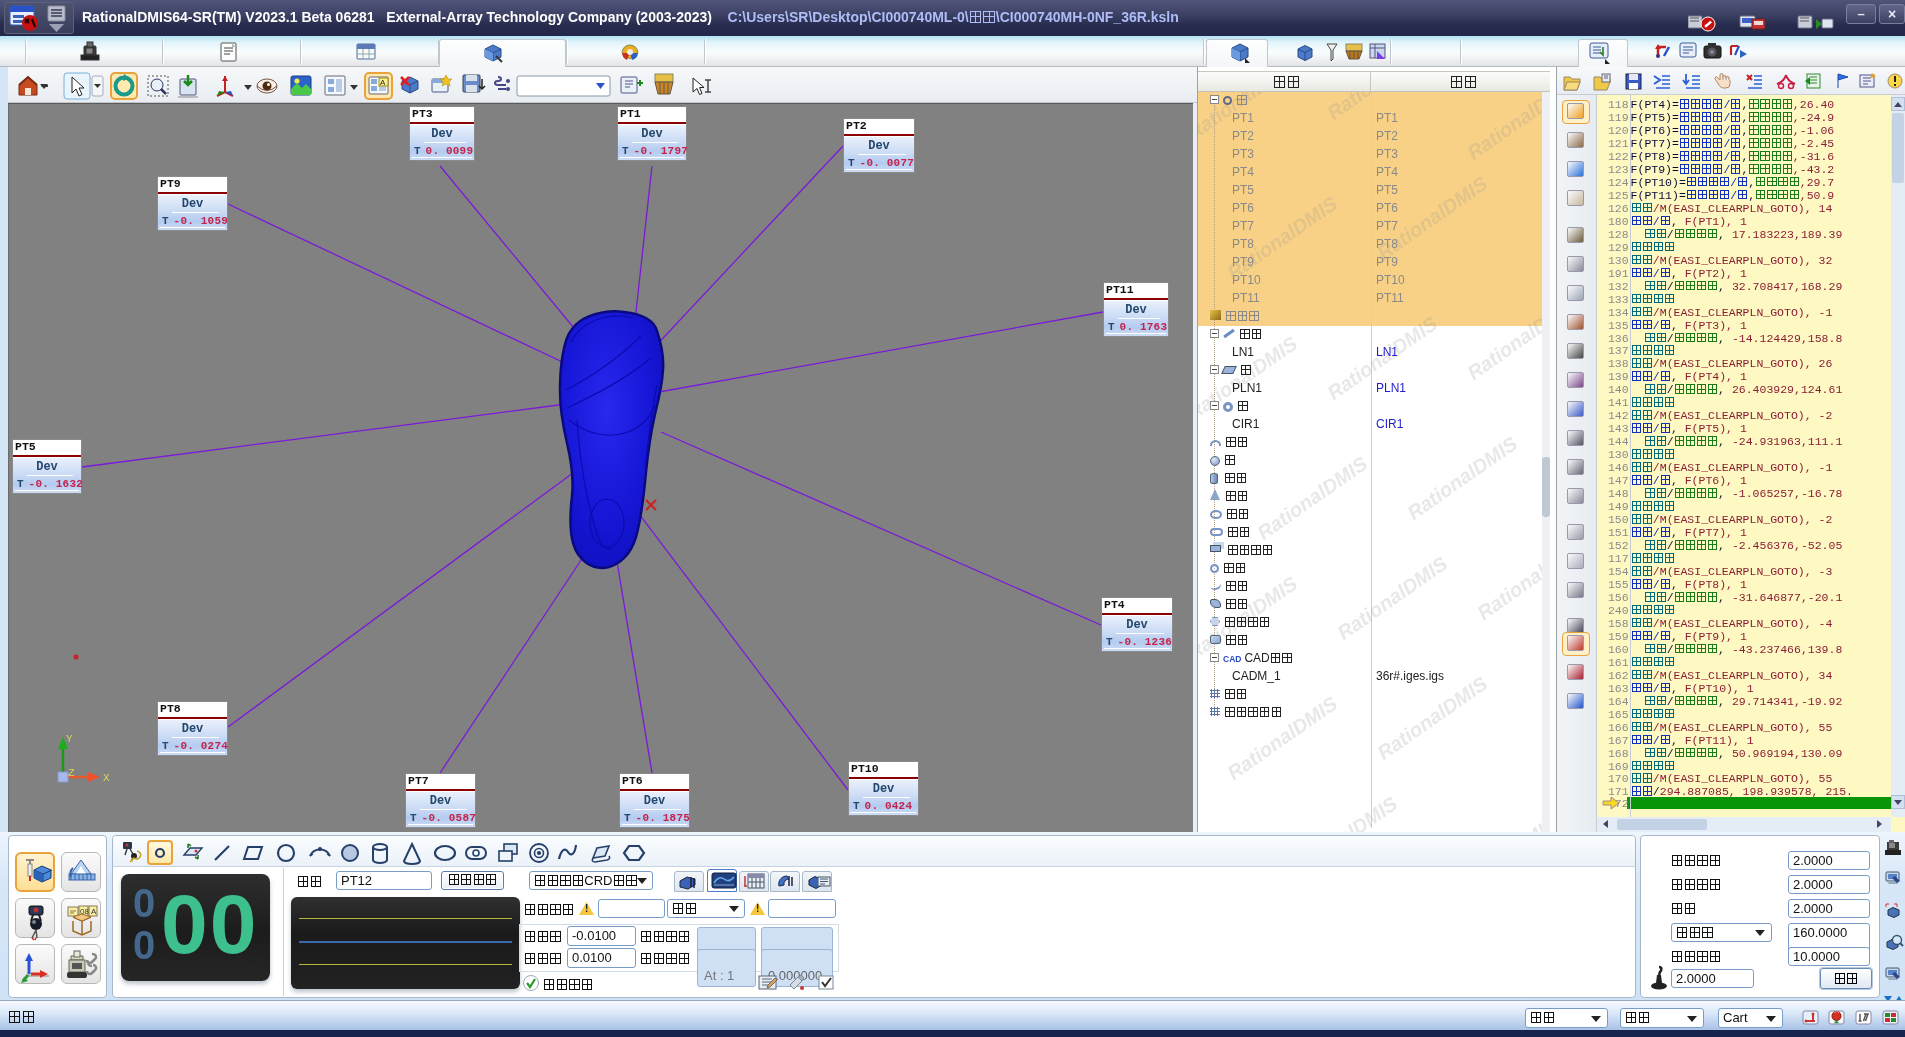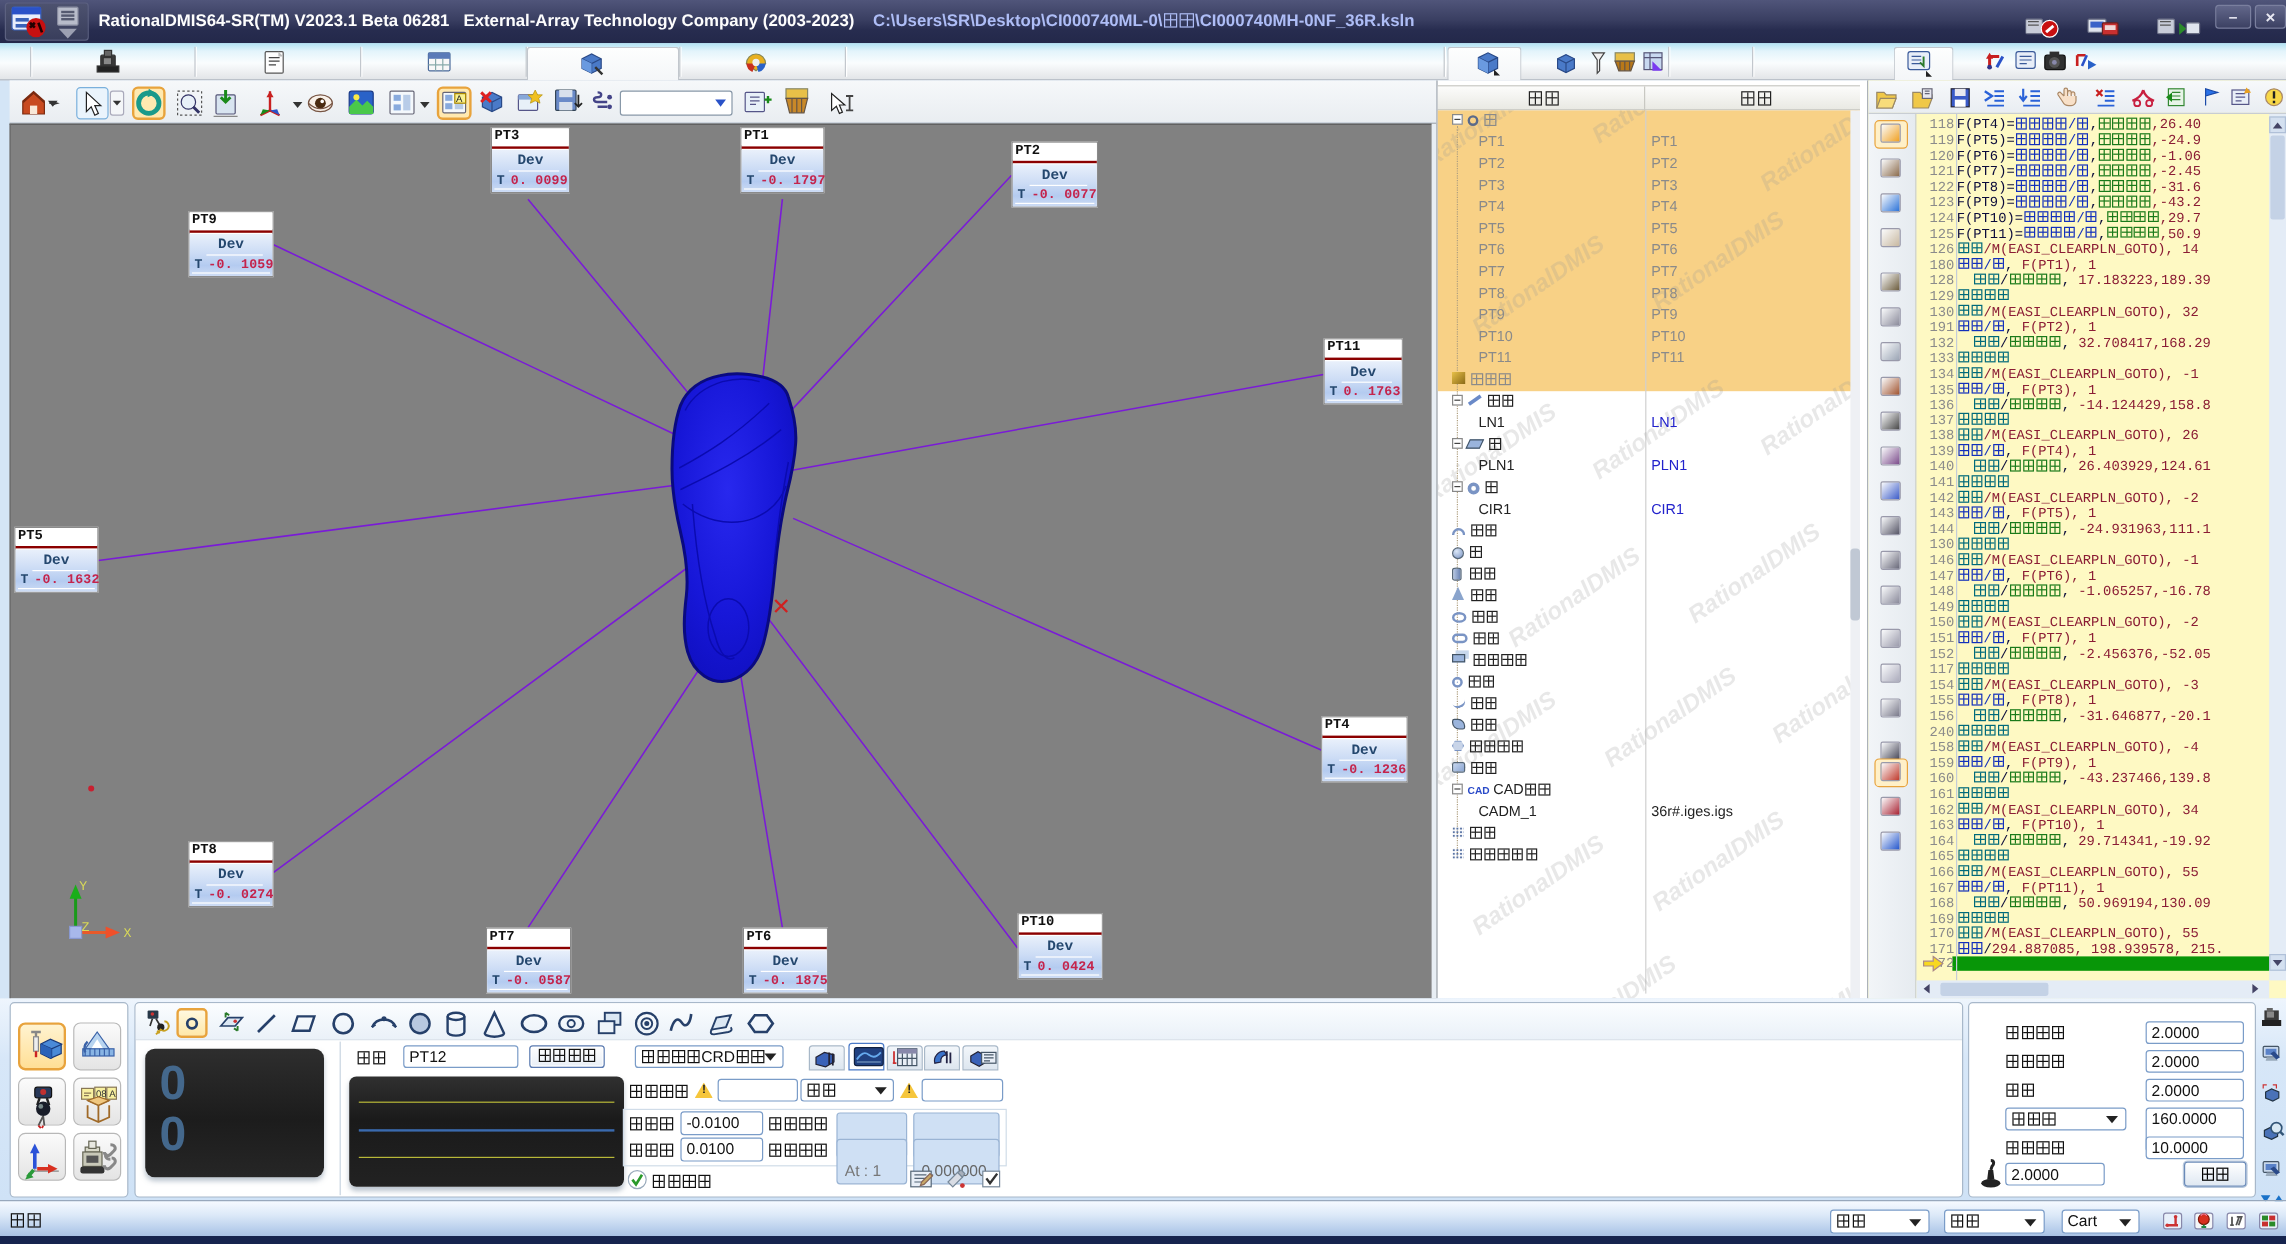--- a/index.html
+++ b/index.html
@@ -786,20 +786,21 @@
     </g>
 <path d="M446 19 c2 -9 6 -12 9 -7 c3 5 7 2 8 -7" stroke-width="2.2"></path>
 <g transform="translate(478,4)">
       <path d="M2 14 l4 -10 12 -2 -4 10 z" fill="#dce8f4" stroke-width="1.6"></path>
       <path d="M2 14 q-2 4 2 4 l12 -2 q4 -1 2 -4" stroke-width="1.6"></path>
     </g>
 <path d="M516 6 h10 l5 7 -5 7 h-10 l-5 -7 z" stroke-width="2.2"></path>
 </svg>
 <div class="ab" style="left:121px;top:874px;width:149px;height:107px;background:linear-gradient(180deg,#2e2e2e,#1c1c1c 55%,#262626);border-radius:8px;box-shadow:0 3px 4px rgba(120,140,160,.5)">
     <div class="ab" style="left:12px;top:8px;font-size:40px;font-weight:bold;color:#44688c;line-height:42px">0<br>0</div>
+    <div class="ab" style="left:40px;top:2px;font-size:84px;font-weight:bold;color:#3ec08e;letter-spacing:2px">00</div>
   </div>
 <div class="ab" style="left:283px;top:868px;width:1px;height:128px;background:#c8d4e0"></div>
 <div class="lab13" style="left:297px;top:874px"><i class="g"></i><i class="g"></i></div>
 <div class="inp" style="left:336px;top:871px;width:96px;height:19px">PT12</div>
 <div class="ab" style="left:441px;top:871px;width:63px;height:19px;border:1px solid #5a7ab0;border-radius:3px;background:linear-gradient(180deg,#fefefe,#e8eef6);box-shadow:inset 0 0 0 1px #fff;font-size:12.5px;text-align:center;line-height:17px;color:#111"><i class="g"></i><i class="g"></i><i class="g"></i><i class="g"></i></div>
 <div class="cmb" style="left:529px;top:871px;width:124px;height:19px"><i class="g"></i><i class="g"></i><i class="g"></i><i class="g"></i>CRD<i class="g"></i><i class="g"></i><span class="dar" style="right:5px;top:6px"></span></div>
 <div class="ab" style="left:674px;top:871px;width:30px;height:21px;background:linear-gradient(180deg,#f2f6fa,#dde6ef);border:1px solid #a8b8c8;border-radius:3px 3px 0 0"></div>
 <div class="ab" style="left:707px;top:869px;width:30px;height:23px;background:#fff;border:1px solid #4a7ac8;border-radius:3px 3px 0 0"></div>
 <div class="ab" style="left:739px;top:871px;width:30px;height:21px;background:linear-gradient(180deg,#f2f6fa,#dde6ef);border:1px solid #a8b8c8;border-radius:3px 3px 0 0"></div>
 <div class="ab" style="left:770px;top:871px;width:30px;height:21px;background:linear-gradient(180deg,#f2f6fa,#dde6ef);border:1px solid #a8b8c8;border-radius:3px 3px 0 0"></div>

